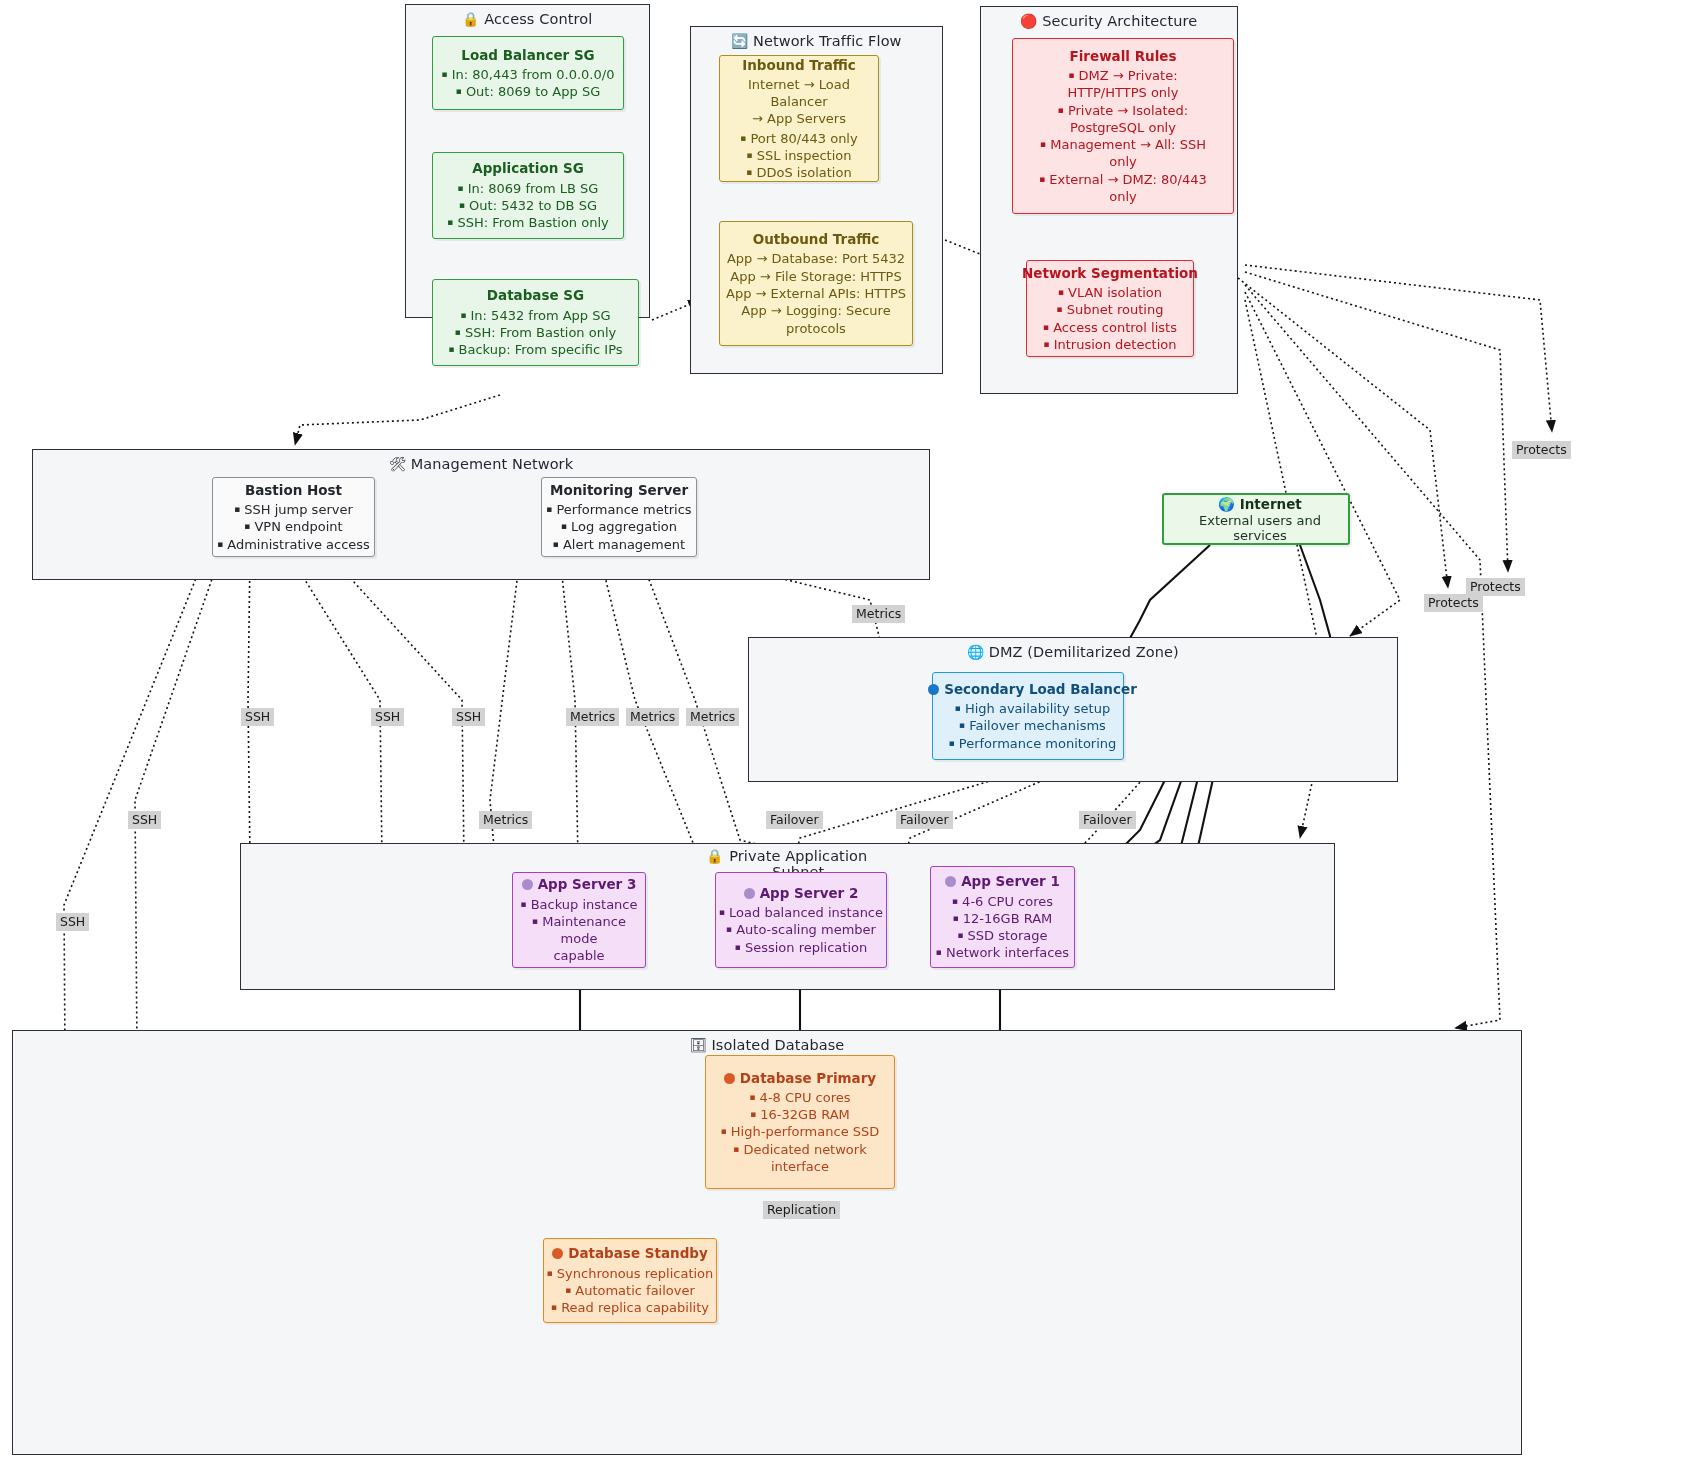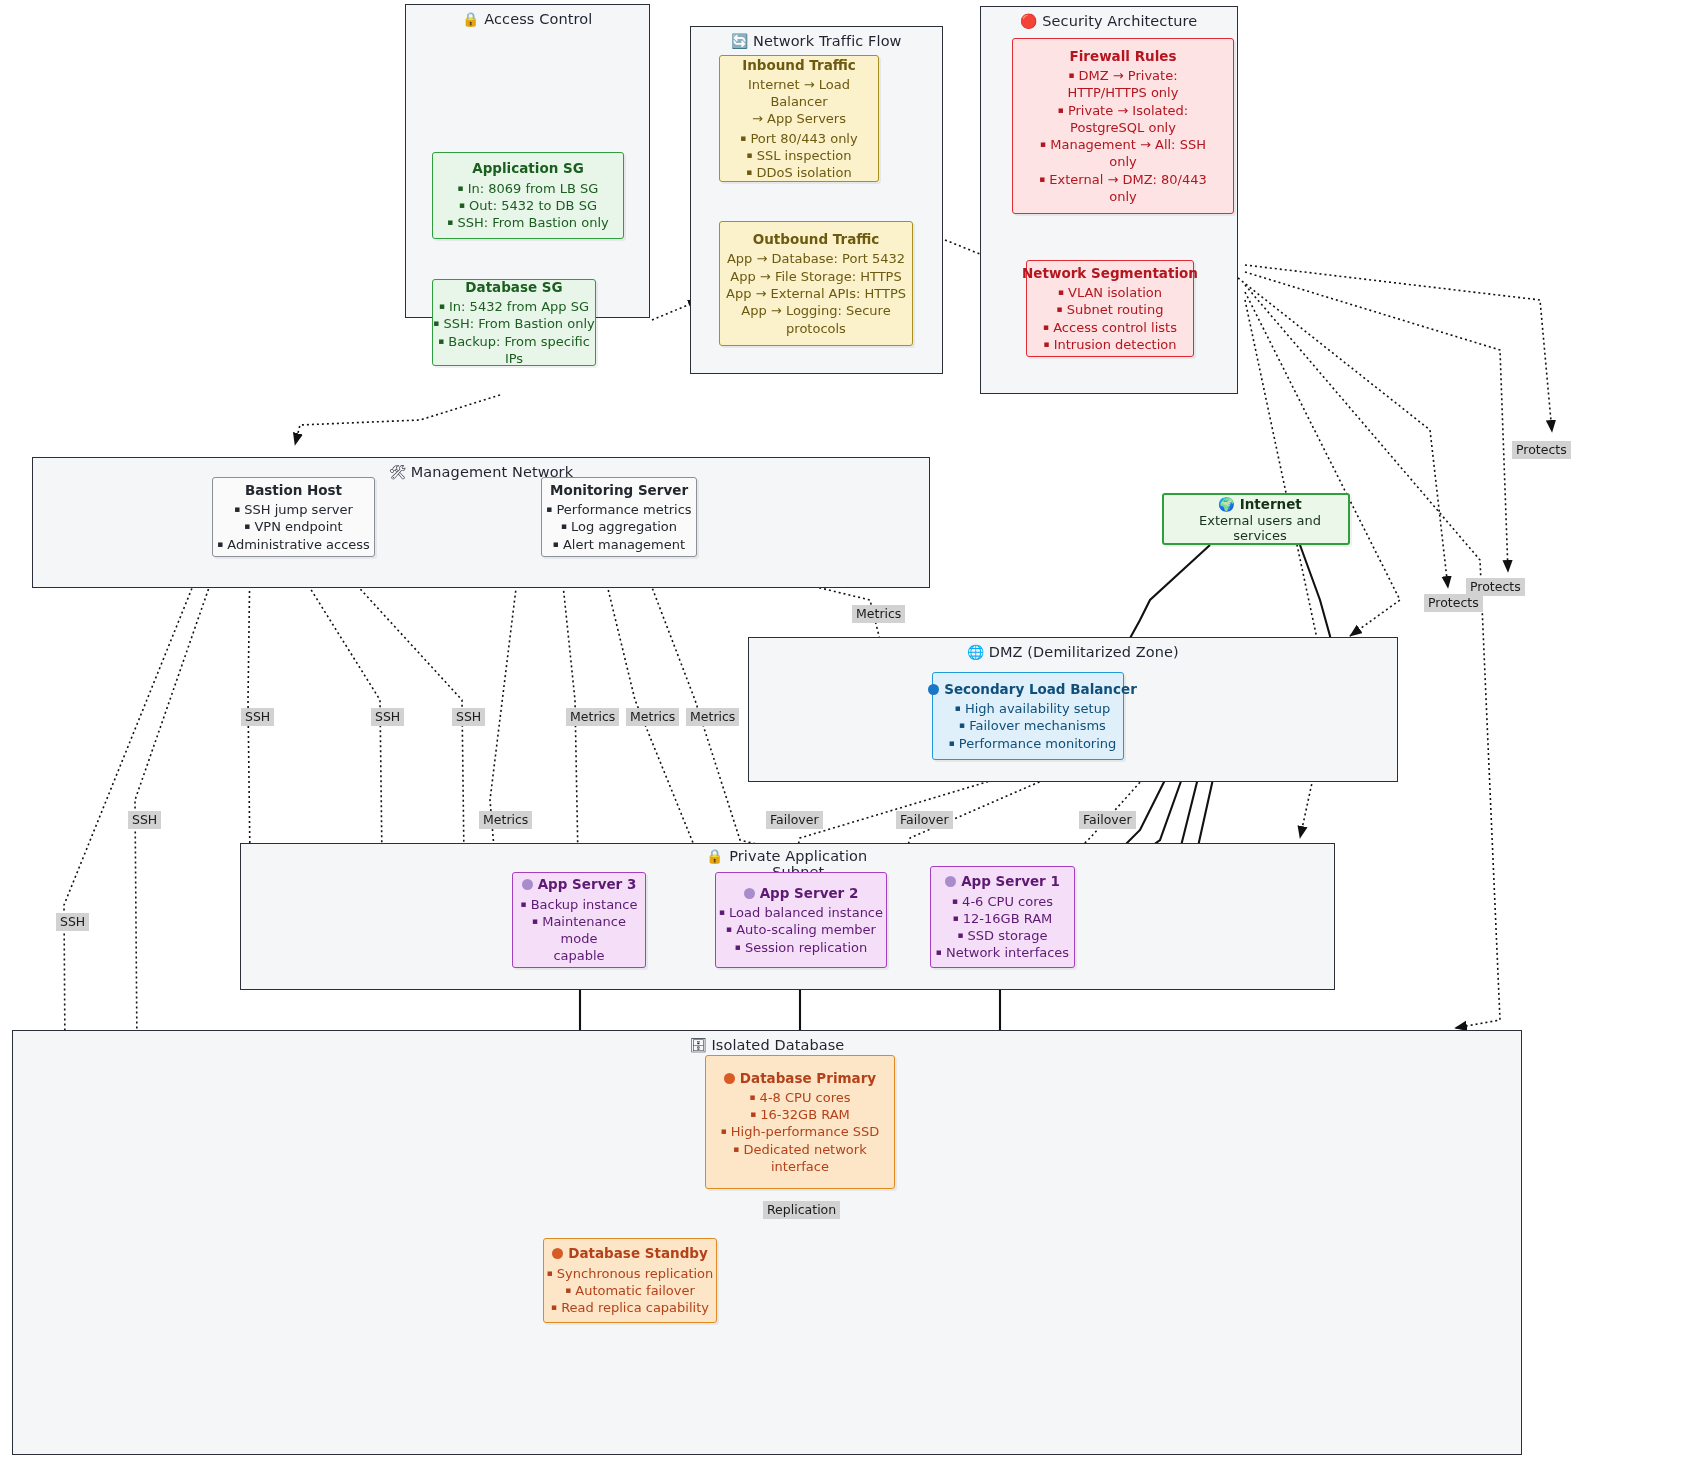--- a/index.html
+++ b/index.html
@@ -114,21 +114,21 @@
       <span class="emo">🔄</span><span>Network Traffic Flow</span>
     </div>
   </div>
 
   <div class="cluster" style="left:980px;top:6px;width:258px;height:388px;">
     <div class="cluster-title">
       <span class="emo">🔴</span><span>Security Architecture</span>
     </div>
   </div>
 
-  <div class="cluster" style="left:32px;top:449px;width:898px;height:131px;margin-top:8px;">
+  <div class="cluster" style="left:32px;top:449px;width:898px;height:131px;">
     <div class="cluster-title">
       <span class="emo">🛠</span><span>Management Network</span>
     </div>
   </div>
 
   <div class="cluster" style="left:748px;top:637px;width:650px;height:145px;">
     <div class="cluster-title">
       <span class="emo">🌐</span><span>DMZ (Demilitarized Zone)</span>
     </div>
   </div>
@@ -138,31 +138,38 @@
       <span class="emo">🔒</span><span style="display:inline-block;max-width:140px;white-space:normal;vertical-align:top;">Private Application Subnet</span>
     </div>
   </div>
 
   <div class="cluster" style="left:12px;top:1030px;width:1510px;height:425px;">
     <div class="cluster-title">
       <span class="emo">🗄</span><span>Isolated Database</span>
     </div>
   </div>
 
+  <div class="node p-green" style="left:432px;top:36px;width:192px;height:74px;">
+    <div class="ttl">Load Balancer SG</div>
+    <ul>
+        <li>In: 80,443 from 0.0.0.0/0</li>
+        <li>Out: 8069 to App SG</li>
+      </ul>
+  </div>
 
   <div class="node p-green" style="left:432px;top:152px;width:192px;height:87px;">
     <div class="ttl">Application SG</div>
     <ul>
         <li>In: 8069 from LB SG</li>
         <li>Out: 5432 to DB SG</li>
         <li>SSH: From Bastion only</li>
       </ul>
   </div>
 
-  <div class="node p-green" style="left:432px;top:279px;width:164px;height:87px;">
+  <div class="node p-green" style="left:432px;top:279px;width:207px;height:87px;">
     <div class="ttl">Database SG</div>
     <ul>
         <li>In: 5432 from App SG</li>
         <li>SSH: From Bastion only</li>
         <li>Backup: From specific IPs</li>
       </ul>
   </div>
 
   <div class="node p-yellow" style="left:719px;top:55px;width:160px;height:127px;">
     <div class="ttl">Inbound Traffic</div>

